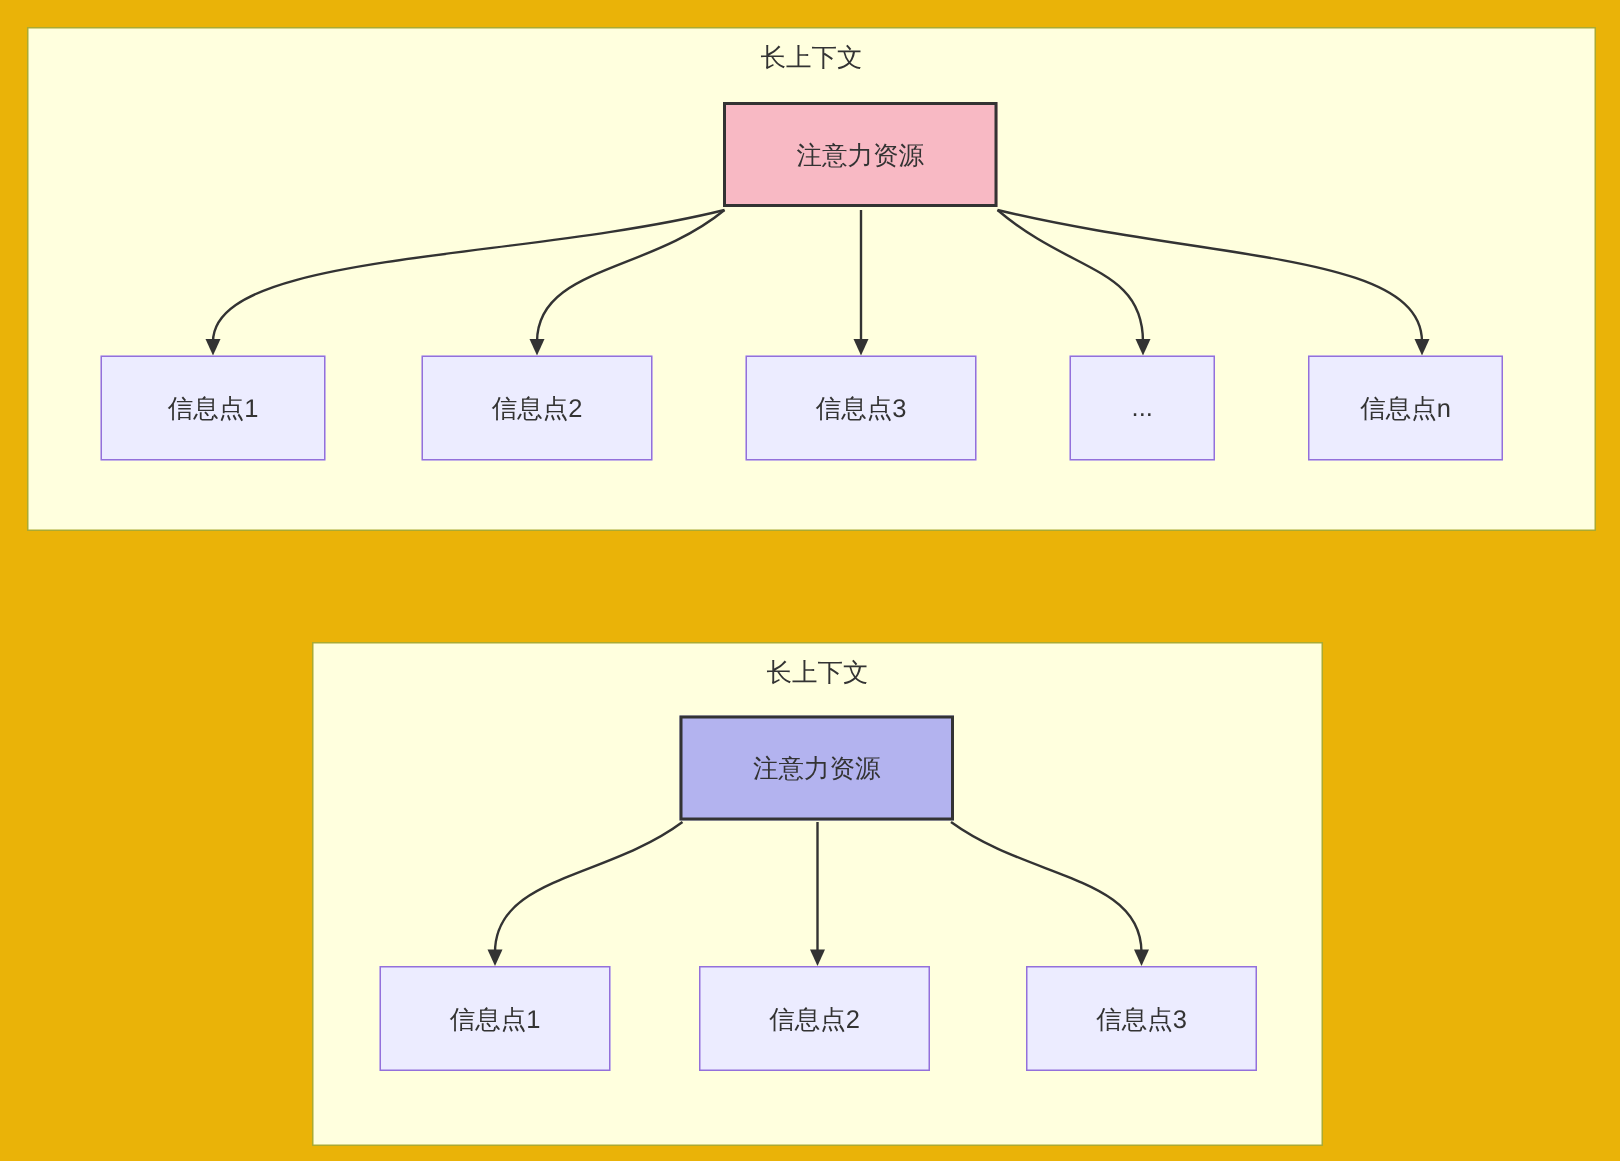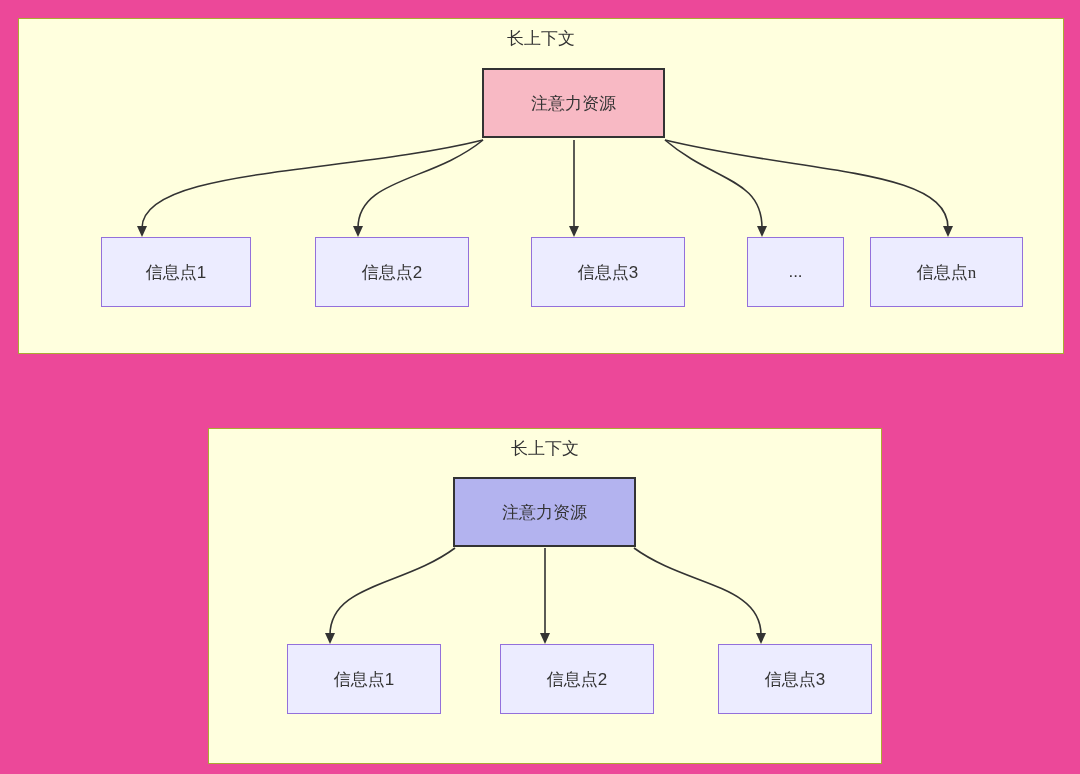--- a/index.html
+++ b/index.html
@@ -5,21 +5,21 @@
   html, body {
     margin: 0;
     padding: 0;
     background: #ffffff;
     font-family: "Liberation Sans", "DejaVu Sans", sans-serif;
   }
   #canvas {
     position: relative;
     width: 1080px;
     height: 774px;
-    background: #ec4899;
+    background: #eab308;
     overflow: hidden;
     color: #333333;
   }
   .cluster {
     position: absolute;
     background: #ffffde;
     border: 1px solid #aaaa33;
     box-sizing: border-box;
   }
   .cluster-title {
@@ -42,30 +42,29 @@
     text-align: center;
   }
   .attention {
     border: 2.5px solid #333333;
   }
   .attention.pink { background: #f8b9c4; }
   .attention.purple { background: #b3b3ef; }
   .info {
     background: #ececff;
     border: 1.5px solid #9370db;
-    margin-left: 34px;
   }
   
   #cluster-long { left: 18px; top: 18px; width: 1046px; height: 336px; }
   #att-long  { left: 482px; top: 68px;  width: 183px; height: 70px; }
   #l-info1   { left: 67px;  top: 237px; width: 150px; height: 70px; }
   #l-info2   { left: 281px; top: 237px; width: 154px; height: 70px; }
   #l-info3   { left: 497px; top: 237px; width: 154px; height: 70px; }
   #l-info4   { left: 713px; top: 237px; width: 97px;  height: 70px; }
-  #l-info5   { left: 836px; top: 237px; width: 153px; height: 70px; font-family: Liberation Serif, serif; }
+  #l-info5   { left: 872px; top: 237px; width: 130px; height: 70px; }
   
   #cluster-short { left: 208px; top: 428px; width: 674px; height: 336px; }
   #att-short { left: 453px; top: 477px; width: 183px; height: 70px; }
   #s-info1   { left: 253px; top: 644px; width: 154px; height: 70px; }
   #s-info2   { left: 466px; top: 644px; width: 154px; height: 70px; }
   #s-info3   { left: 684px; top: 644px; width: 154px; height: 70px; }
   #edges {
     position: absolute;
     left: 0; top: 0;
     width: 1080px; height: 774px;

